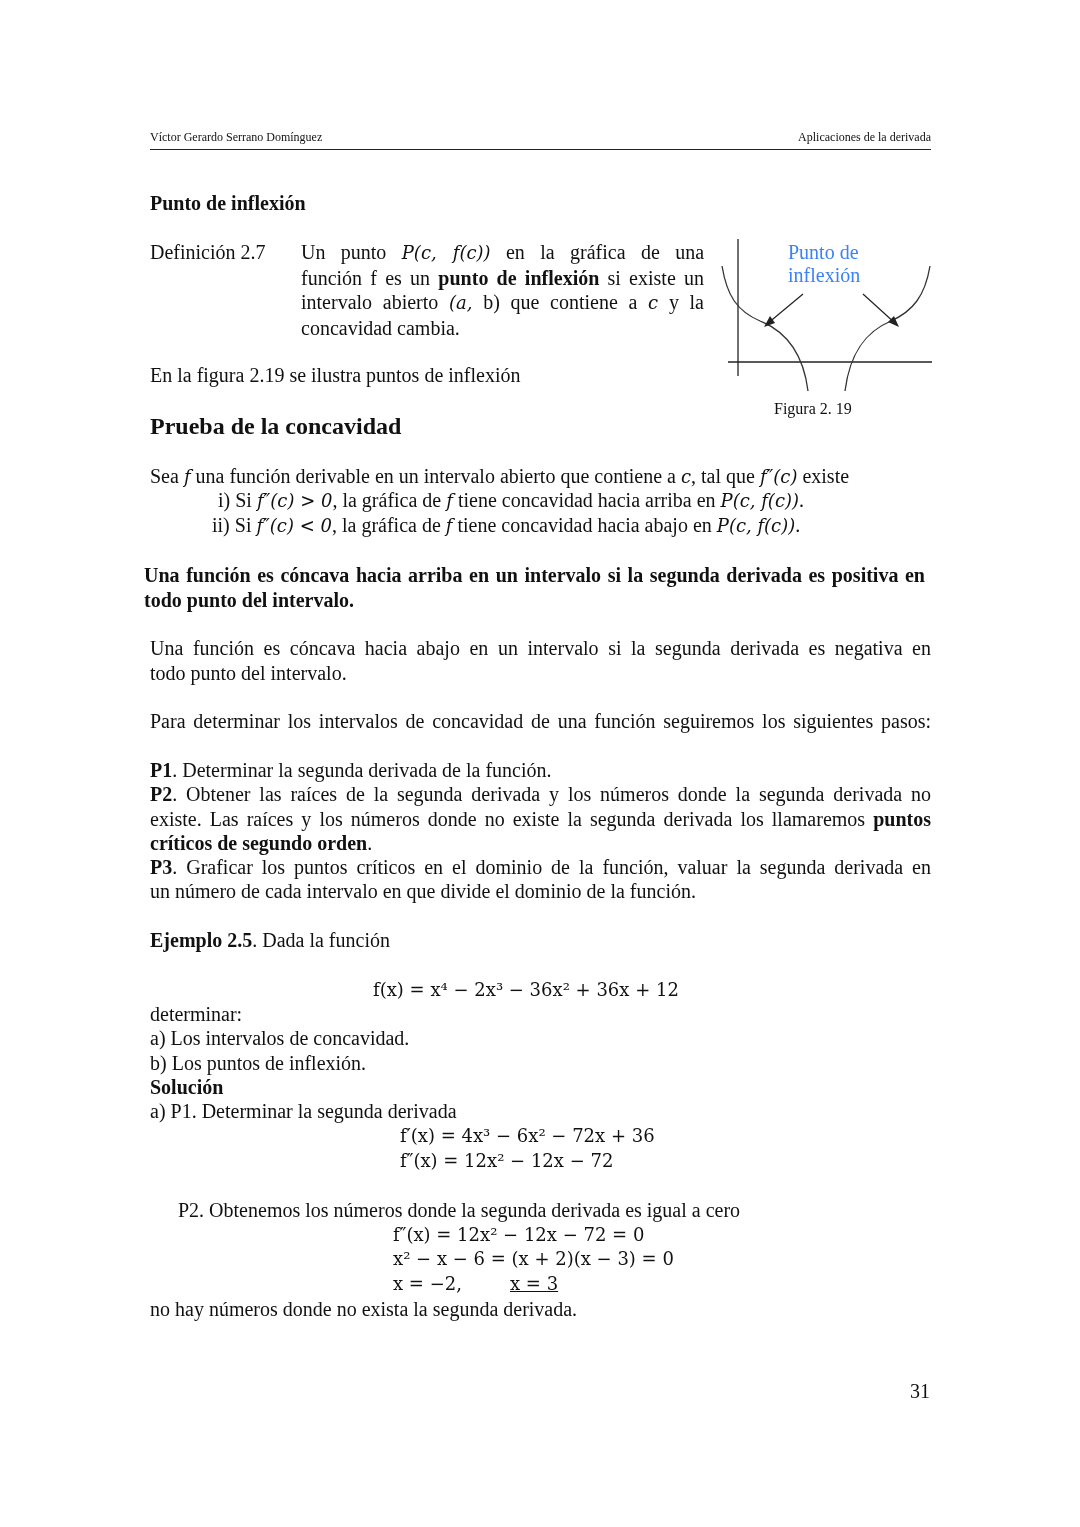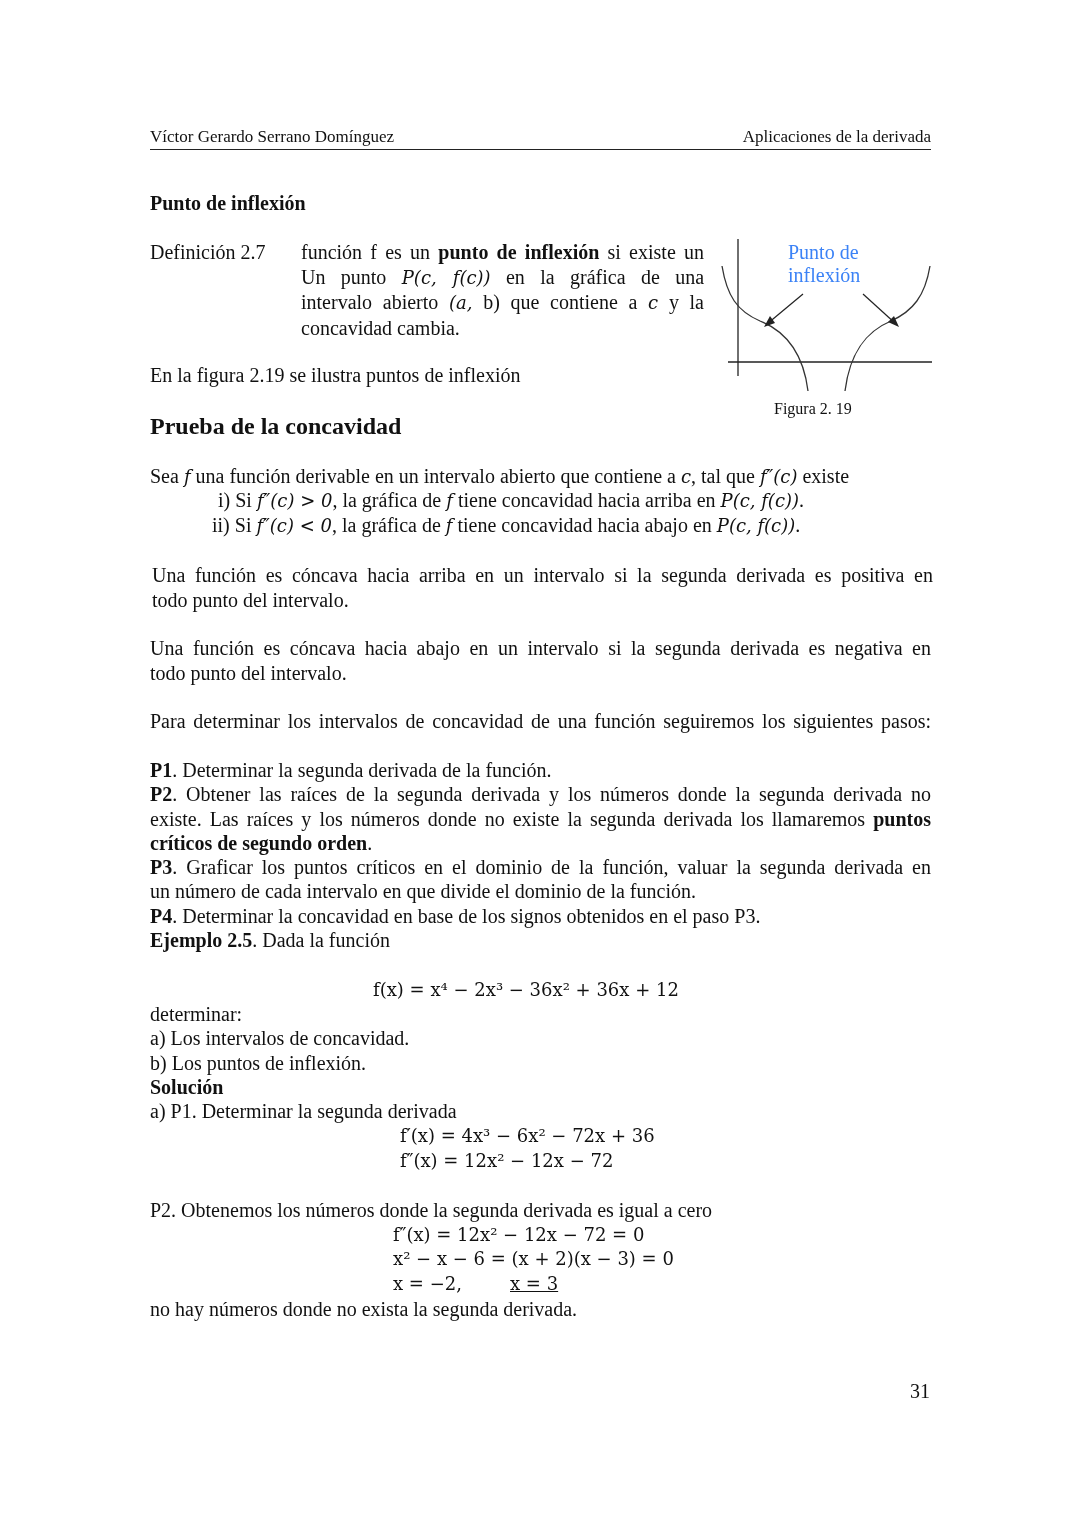--- a/index.html
+++ b/index.html
@@ -1,20 +1,20 @@
 <!DOCTYPE html>
 <html><head>
 <meta charset="utf-8">
 <style>
   html, body { margin: 0; padding: 0; background: #ffffff; }
   body { width: 1080px; height: 1527px; position: relative; overflow: hidden;
          font-family: "Liberation Serif", "DejaVu Serif", serif; color: #111; font-size: 20px; }
   .abs { position: absolute; }
   .hdr { top: 127px; left: 150px; width: 781px; height: 22px; border-bottom: 1.5px solid #222;
-         font-size: 17px; line-height: 22px; }
+         font-size: 12px; line-height: 22px; }
   .hdr .l { position: absolute; left: 0; bottom: 1px; }
   .hdr .r { position: absolute; right: 0; bottom: 1px; }
   .line { position: absolute; left: 150px; white-space: nowrap; line-height: 24px; }
   .m { font-style: italic; font-family: "DejaVu Serif", serif; font-size: 18px; }
   .mu { font-family: "DejaVu Serif", serif; font-size: 18px; }
   b { font-weight: bold; }
   .h2 { font-size: 24px; font-weight: bold; }
   .just { text-align: justify; text-align-last: justify; }
   .figcap { font-size: 16px; }
 </style>
@@ -26,22 +26,22 @@
   <span class="r">Aplicaciones de la derivada</span>
 </div>
 
 <div class="line" style="top:191px;">
   <b>Punto de inflexión</b>
 </div>
 
 <div class="line" style="top:240px;">Definición 2.7</div>
 
 <div class="abs" style="left:301px; top:240px; width:403px; line-height:24.5px;">
+  <div class="just"><span>Un punto </span><span class="m">P(c, f(c))</span><span> en la gráfica de una</span></div>
   <div class="just"><span>función f es un </span><b>punto de inflexión</b><span> si existe un</span></div>
-  <div class="just"><span>Un punto </span><span class="m">P(c, f(c))</span><span> en la gráfica de una</span></div>
   <div class="just"><span>intervalo abierto </span><span class="m">(a,</span><span> b) que contiene a </span><span class="m">c</span><span> y la</span></div>
   <div>concavidad cambia.</div>
 </div>
 
 <div class="line" style="top:363px;">En la figura 2.19 se ilustra puntos de inflexión</div>
 
 <div class="abs" style="left:715px; top:236px; width:225px; height:160px;">
   <svg width="225" height="160" viewBox="0 0 225 160">
 
     <line x1="23" y1="3" x2="23" y2="140" stroke="#222" stroke-width="1.3"></line>
@@ -68,54 +68,53 @@
 <div class="line" style="top:464px;">
   <span>Sea </span><span class="m">f</span><span> una función derivable en un intervalo abierto que contiene a </span><span class="m">c</span><span>, tal que </span><span class="m">f″(c)</span><span> existe</span>
 </div>
 <div class="line" style="top:488px; left:218px;">
   <span>i) Si </span><span class="m">f″(c) &gt; 0</span><span>, la gráfica de </span><span class="m">f</span><span> tiene concavidad hacia arriba en </span><span class="m">P(c, f(c))</span><span>.</span>
 </div>
 <div class="line" style="top:513px; left:212px;">
   <span>ii) Si </span><span class="m">f″(c) &lt; 0</span><span>, la gráfica de </span><span class="m">f</span><span> tiene concavidad hacia abajo en </span><span class="m">P(c, f(c))</span><span>.</span>
 </div>
 
-<div class="abs" style="left:152px; top:563px; width:781px; line-height:24.5px;">
+<div class="abs" style="left:144px; top:563px; width:781px; line-height:24.5px;font-weight:bold;">
   <div class="just">Una función es cóncava hacia arriba en un intervalo si la segunda derivada es positiva en</div>
   <div>todo punto del intervalo.</div>
 </div>
 <div class="abs" style="left:150px; top:636px; width:781px; line-height:24.5px;">
   <div class="just">Una función es cóncava hacia abajo en un intervalo si la segunda derivada es negativa en</div>
   <div>todo punto del intervalo.</div>
 </div>
 <div class="abs" style="left:150px; top:709px; width:781px; line-height:24.5px;">
   <div class="just">Para determinar los intervalos de concavidad de una función seguiremos los siguientes pasos:</div>
 </div>
 
 <div class="abs" style="left:150px; top:758px; width:781px; line-height:24.3px;">
   <div><b>P1</b><span>. Determinar la segunda derivada de la función.</span></div>
   <div class="just"><span><b>P2</b><span>. Obtener las raíces de la segunda derivada y los números donde la segunda derivada no</span></span></div>
   <div class="just"><span><span>existe. Las raíces y los números donde no existe la segunda derivada los llamaremos </span><b>puntos</b></span></div>
   <div><b>críticos de segundo orden</b><span>.</span></div>
   <div class="just"><span><b>P3</b><span>. Graficar los puntos críticos en el dominio de la función, valuar la segunda derivada en</span></span></div>
   <div>un número de cada intervalo en que divide el dominio de la función.</div>
-  <div><b>P4</b><span>. Determinar la concavidad en base de los signos obtenidos en el paso P3.</span></div>
 </div>
 
 <div class="line" style="top:928px;">
   <b>Ejemplo 2.5</b><span>. Dada la función</span>
 </div>
 <div class="line mu" style="top:978px; left:373px;">f(x) = x⁴ − 2x³ − 36x² + 36x + 12</div>
 <div class="line" style="top:1002px;text-align:center;">determinar:</div>
 <div class="line" style="top:1026px;">a) Los intervalos de concavidad.</div>
 <div class="line" style="top:1051px;">b) Los puntos de inflexión.</div>
 <div class="line" style="top:1075px;"><b>Solución</b></div>
 <div class="line" style="top:1099px;">a) P1. Determinar la segunda derivada</div>
 <div class="line mu" style="top:1124px; left:400px;">f′(x) = 4x³ − 6x² − 72x + 36</div>
 <div class="line mu" style="top:1149px; left:400px;">f″(x) = 12x² − 12x − 72</div>
 
-<div class="line" style="top:1198px;">P2. Obtenemos los números donde la segunda derivada es igual a cero</div>
+<div class="line" style="top:1198px;margin-left:28px;">P2. Obtenemos los números donde la segunda derivada es igual a cero</div>
 <div class="line mu" style="top:1223px; left:393px;">f″(x) = 12x² − 12x − 72 = 0</div>
 <div class="line mu" style="top:1247px; left:393px;">x² − x − 6 = (x + 2)(x − 3) = 0</div>
 <div class="line mu" style="top:1272px; left:393px;">x = −2,</div>
 <div class="line mu" style="top:1272px; left:510px;text-decoration:underline;">x = 3</div>
 <div class="line" style="top:1297px;">no hay números donde no exista la segunda derivada.</div>
 
 <div class="abs" style="left:910px; top:1380px; font-size:20px;">31</div>
 
 </body></html>

